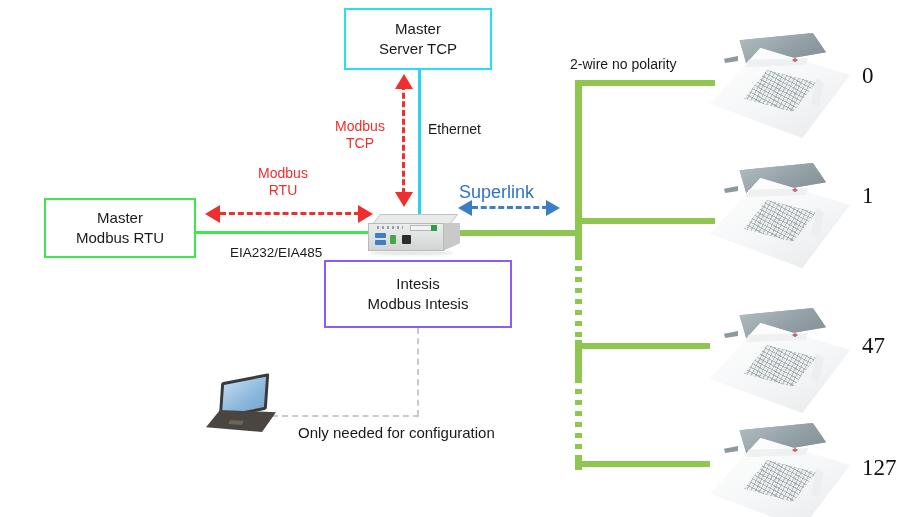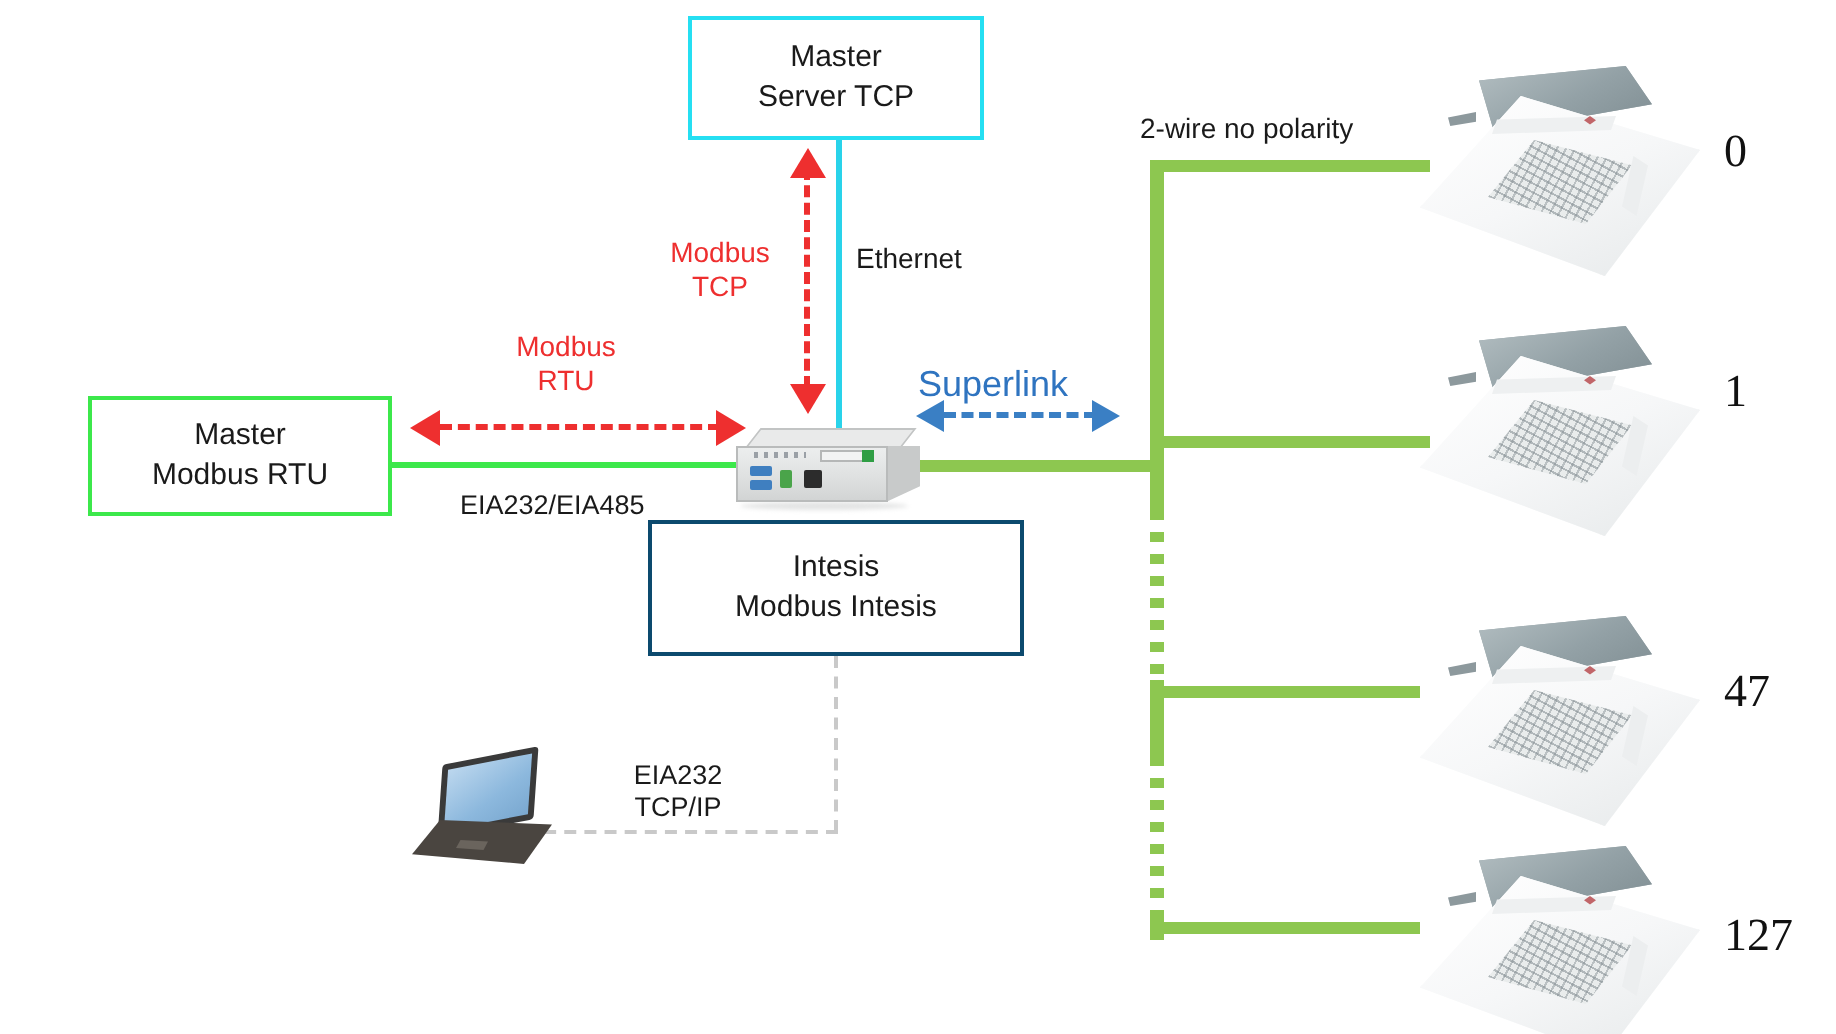--- a/index.html
+++ b/index.html
@@ -13,21 +13,21 @@
   
   .box{
     position:absolute;box-sizing:border-box;background:#ffffff;
     display:flex;flex-direction:column;align-items:center;justify-content:center;
     text-align:center;line-height:1.32;
   }
   .box .ln{display:block;white-space:nowrap;}
 
   #master-tcp-box{left:344px;top:8px;width:148px;height:62px;border:2px solid #25dff2;font-size:15px;}
   #master-rtu-box{left:44px;top:198px;width:152px;height:60px;border:2px solid #3ce84b;font-size:15px;}
-  #intesis-box{left:324px;top:260px;width:188px;height:68px;border:2px solid #0c4a6e;font-size:15px;}
+  #intesis-box{left:324px;top:260px;width:188px;height:68px;border:2px solid #8b5cf6;font-size:15px;}
   #linkbox-box{left:12px;top:378px;width:162px;height:88px;border:2px solid #333333;font-size:15px;color:#3a3a3a;}
 
   
   .lbl{position:absolute;white-space:nowrap;line-height:1.22;}
   #lbl-modbus-tcp{left:330px;top:118px;width:60px;text-align:center;color:#ee2f2f;font-size:14px;}
   #lbl-modbus-rtu{left:252px;top:165px;width:62px;text-align:center;color:#ee2f2f;font-size:14px;}
   #lbl-ethernet{left:428px;top:121px;color:#1a1a1a;font-size:14px;}
   #lbl-superlink{left:459px;top:182px;color:#2f74c0;font-size:18px;}
   #lbl-eia{left:230px;top:245px;color:#1a1a1a;font-size:13.5px;}
   #lbl-2wire{left:570px;top:56px;color:#1a1a1a;font-size:14px;}
@@ -209,25 +209,22 @@
   <div class="lbl" id="lbl-modbus-rtu">
     <span>Modbus</span><br>
     <span>RTU</span>
   </div>
 
   <div class="lbl" id="lbl-ethernet">Ethernet</div>
   <div class="lbl" id="lbl-superlink">Superlink</div>
   <div class="lbl" id="lbl-eia">EIA232/EIA485</div>
   <div class="lbl" id="lbl-2wire">2-wire no polarity</div>
 
-  <div class="lbl" id="lbl-cfgline">
-    <span>EIA232</span><br>
-    <span>TCP/IP</span>
-  </div>
-
+
+  <div class="lbl" id="lbl-onlyneeded">Only needed for configuration</div>
 
   <div id="device">
     <div class="shadow"></div>
     <div class="top"></div>
     <div class="side"></div>
     <div class="face"></div>
     <div class="leds"></div>
     <div class="lbl-strip"></div>
     <div class="grn-mark"></div>
     <div class="p1"></div>

